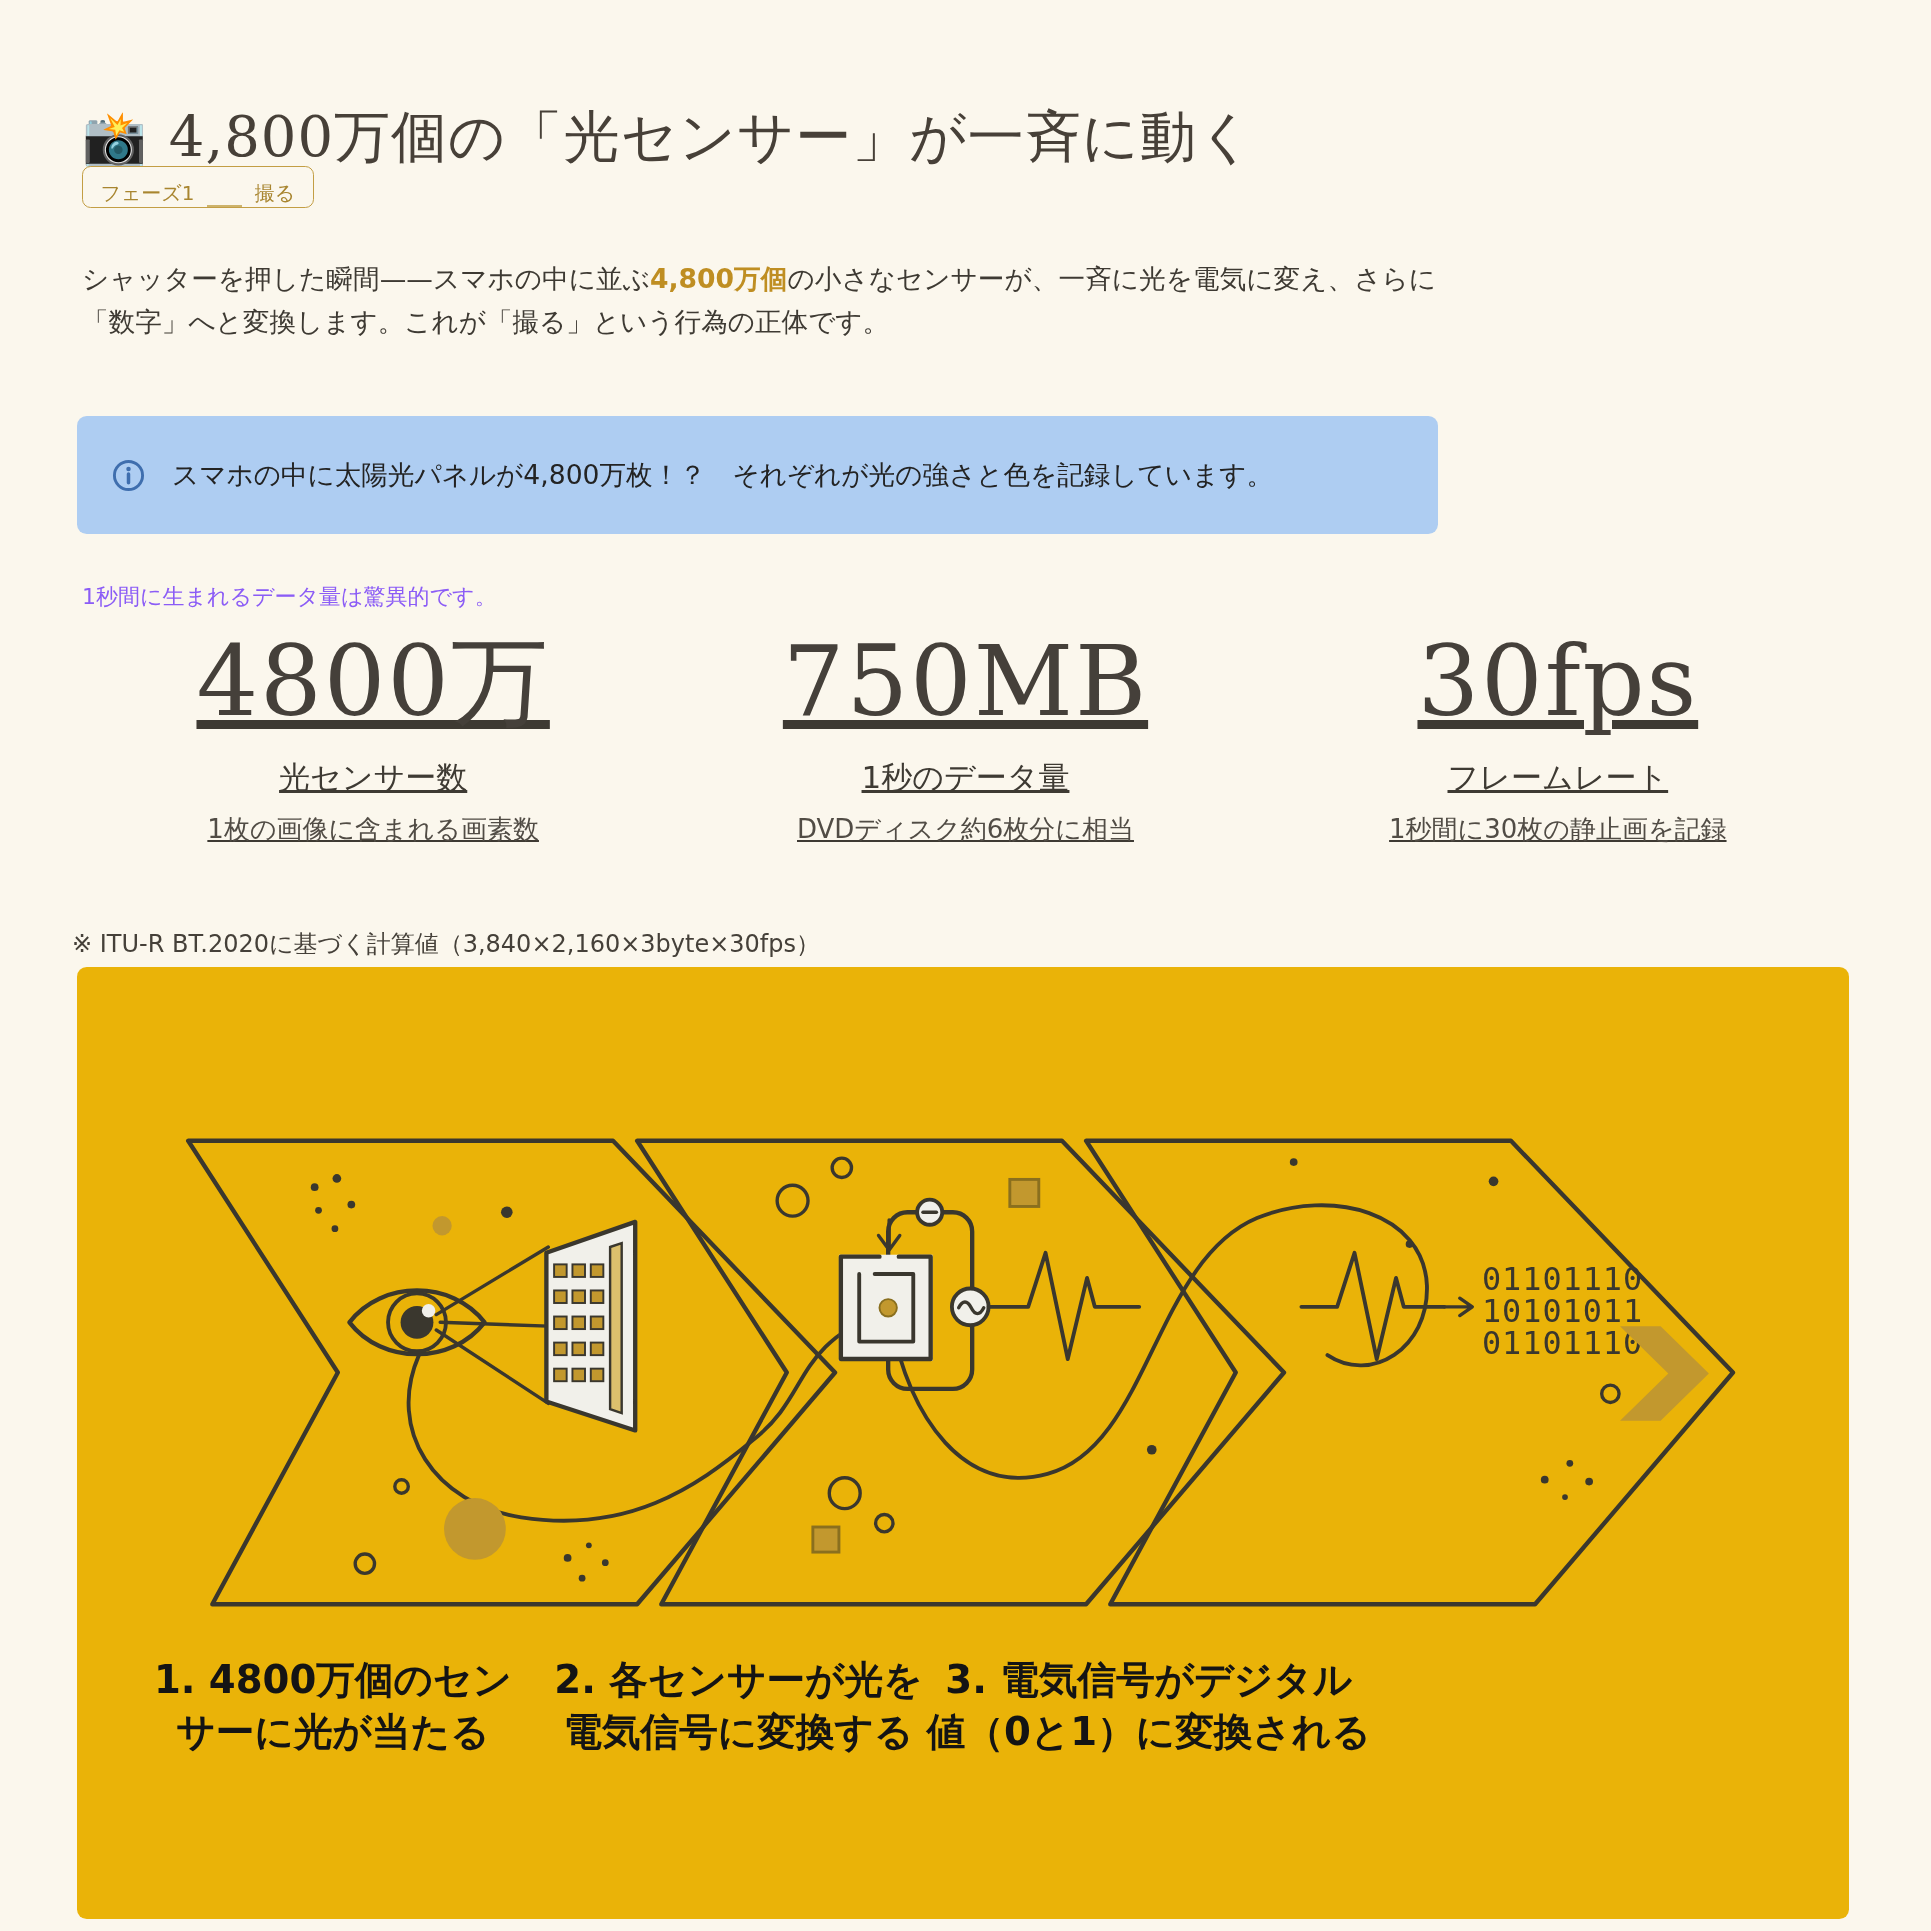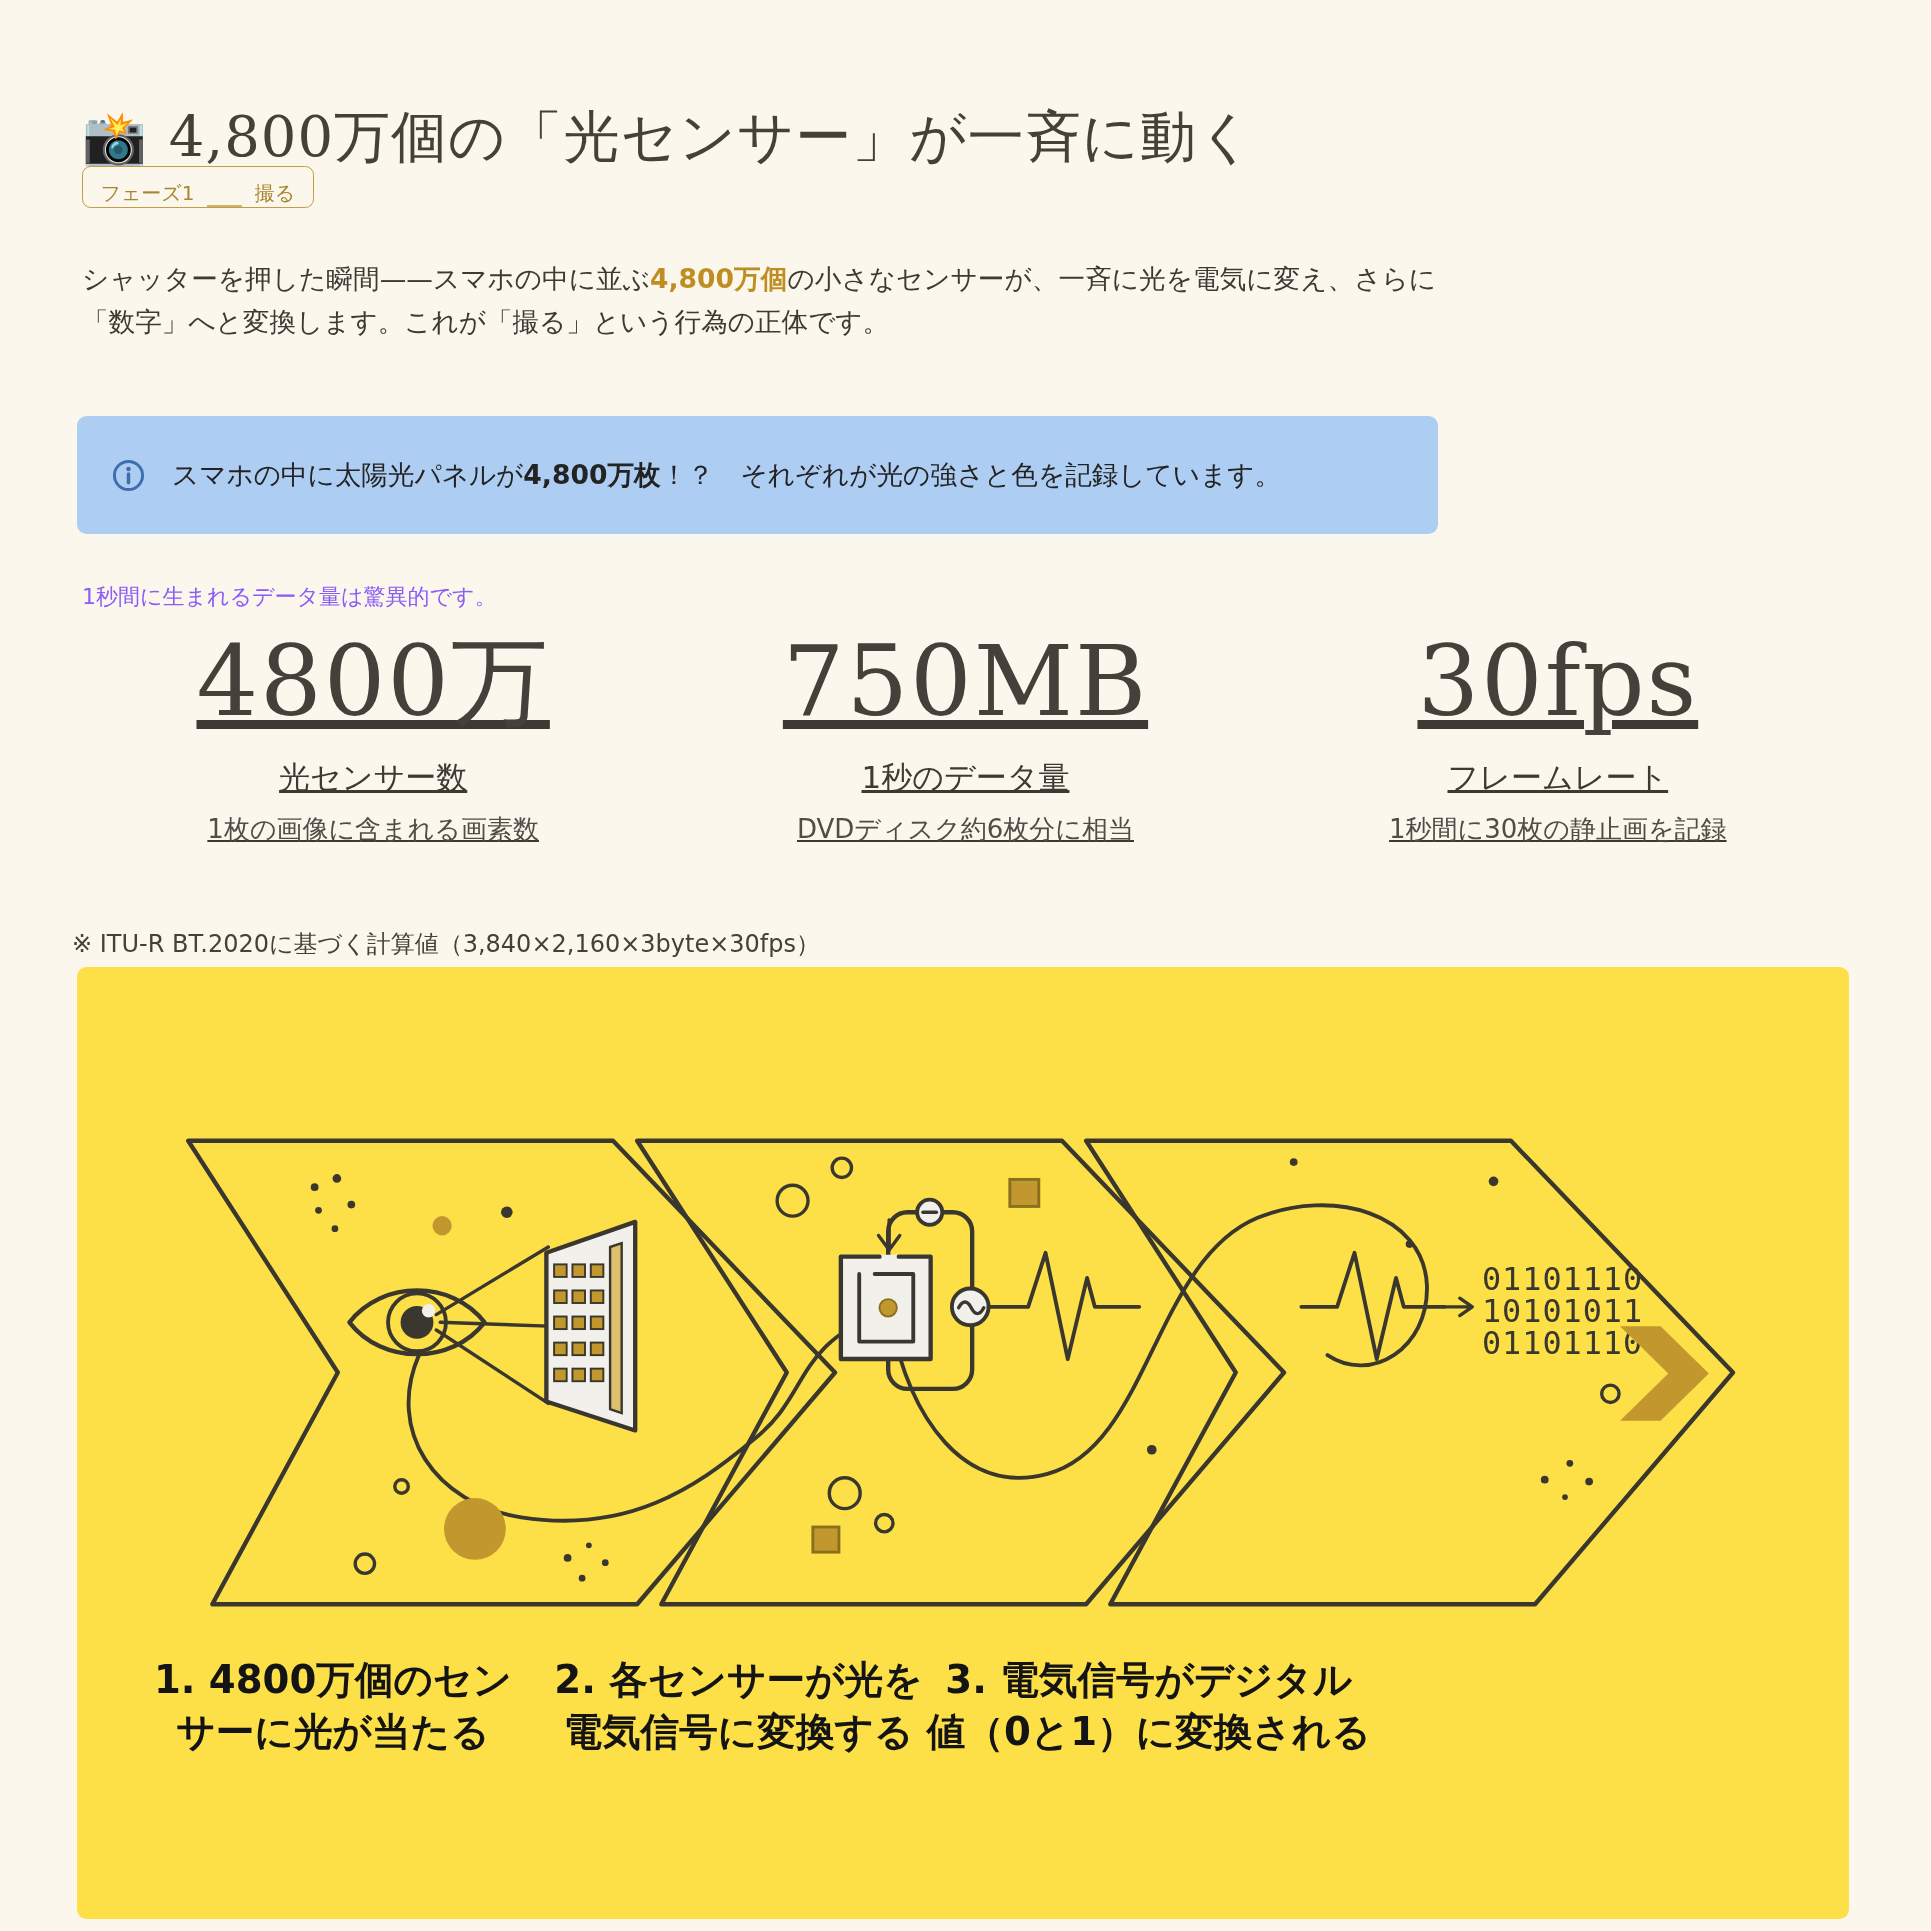--- a/index.html
+++ b/index.html
@@ -42,21 +42,21 @@
   .gold-strong{font-weight:700;color:#bf8e22;}
 
   
   .callout{
     position:absolute;left:77px;top:416px;width:1361px;box-sizing:border-box;
     background:#aecdf2;border-radius:9.7px;
     padding:41px 35px;
     display:flex;align-items:center;gap:27px;
     font-size:26.6px;color:#232323;
   }
-  .callout-text b{font-weight:700;}
+  .callout-text b{font-weight:400;}
   .callout-icon{flex:0 0 auto;display:flex;align-items:center;}
 
   
   .lead{position:absolute;left:82px;top:560px;font-size:22px;color:#8b5cf6;}
 
   
   .stats{
     position:absolute;left:77px;top:626px;width:1777px;
     display:grid;grid-template-columns:1fr 1fr 1fr;
   }
@@ -67,21 +67,21 @@
   }
   .stat-label{margin-top:19.3px;font-size:31px;color:#3e3a33;}
   .stat-sub{margin-top:13.5px;font-size:26px;color:#514c45;}
 
   
   .footnote{position:absolute;left:72px;top:904px;font-size:24px;color:#454039;}
 
   
   .illustration{
     position:absolute;left:77px;top:967px;width:1772px;height:952px;
-    background:#fde047;border-radius:9.7px;overflow:hidden;
+    background:#eab308;border-radius:9.7px;overflow:hidden;
   }
   .illo-svg{display:block;}
   .illo-svg .ln{stroke:#3a372e;fill:none;stroke-linecap:round;stroke-linejoin:round;}
   .illo-svg .fill-ln{fill:#3a372e;stroke:none;}
   .illo-svg .bg{fill:#f1f0ea;}
   .illo-svg .gold{fill:#c2982e;}
   .bin{
     font-family:"DejaVu Sans Mono","Liberation Mono",monospace;
     font-size:33px;fill:#3a372e;letter-spacing:1px;
   }

